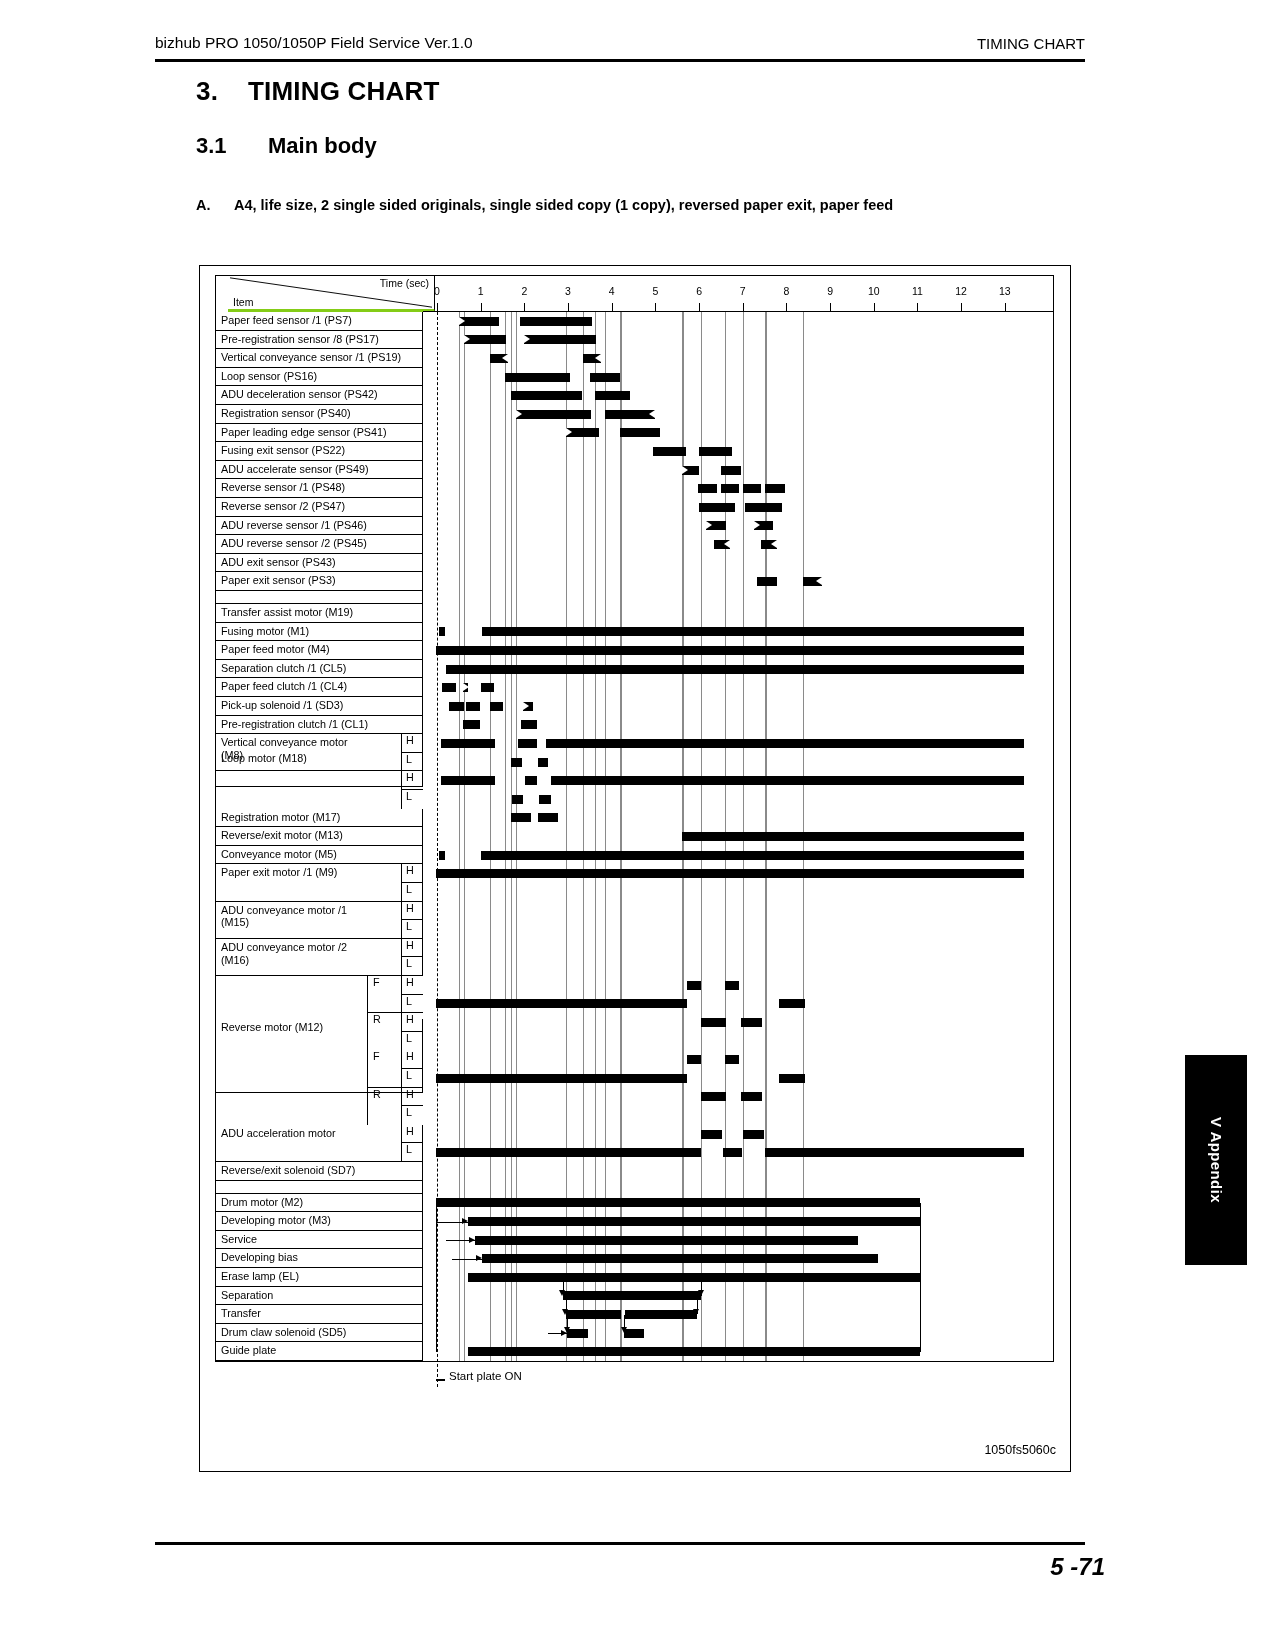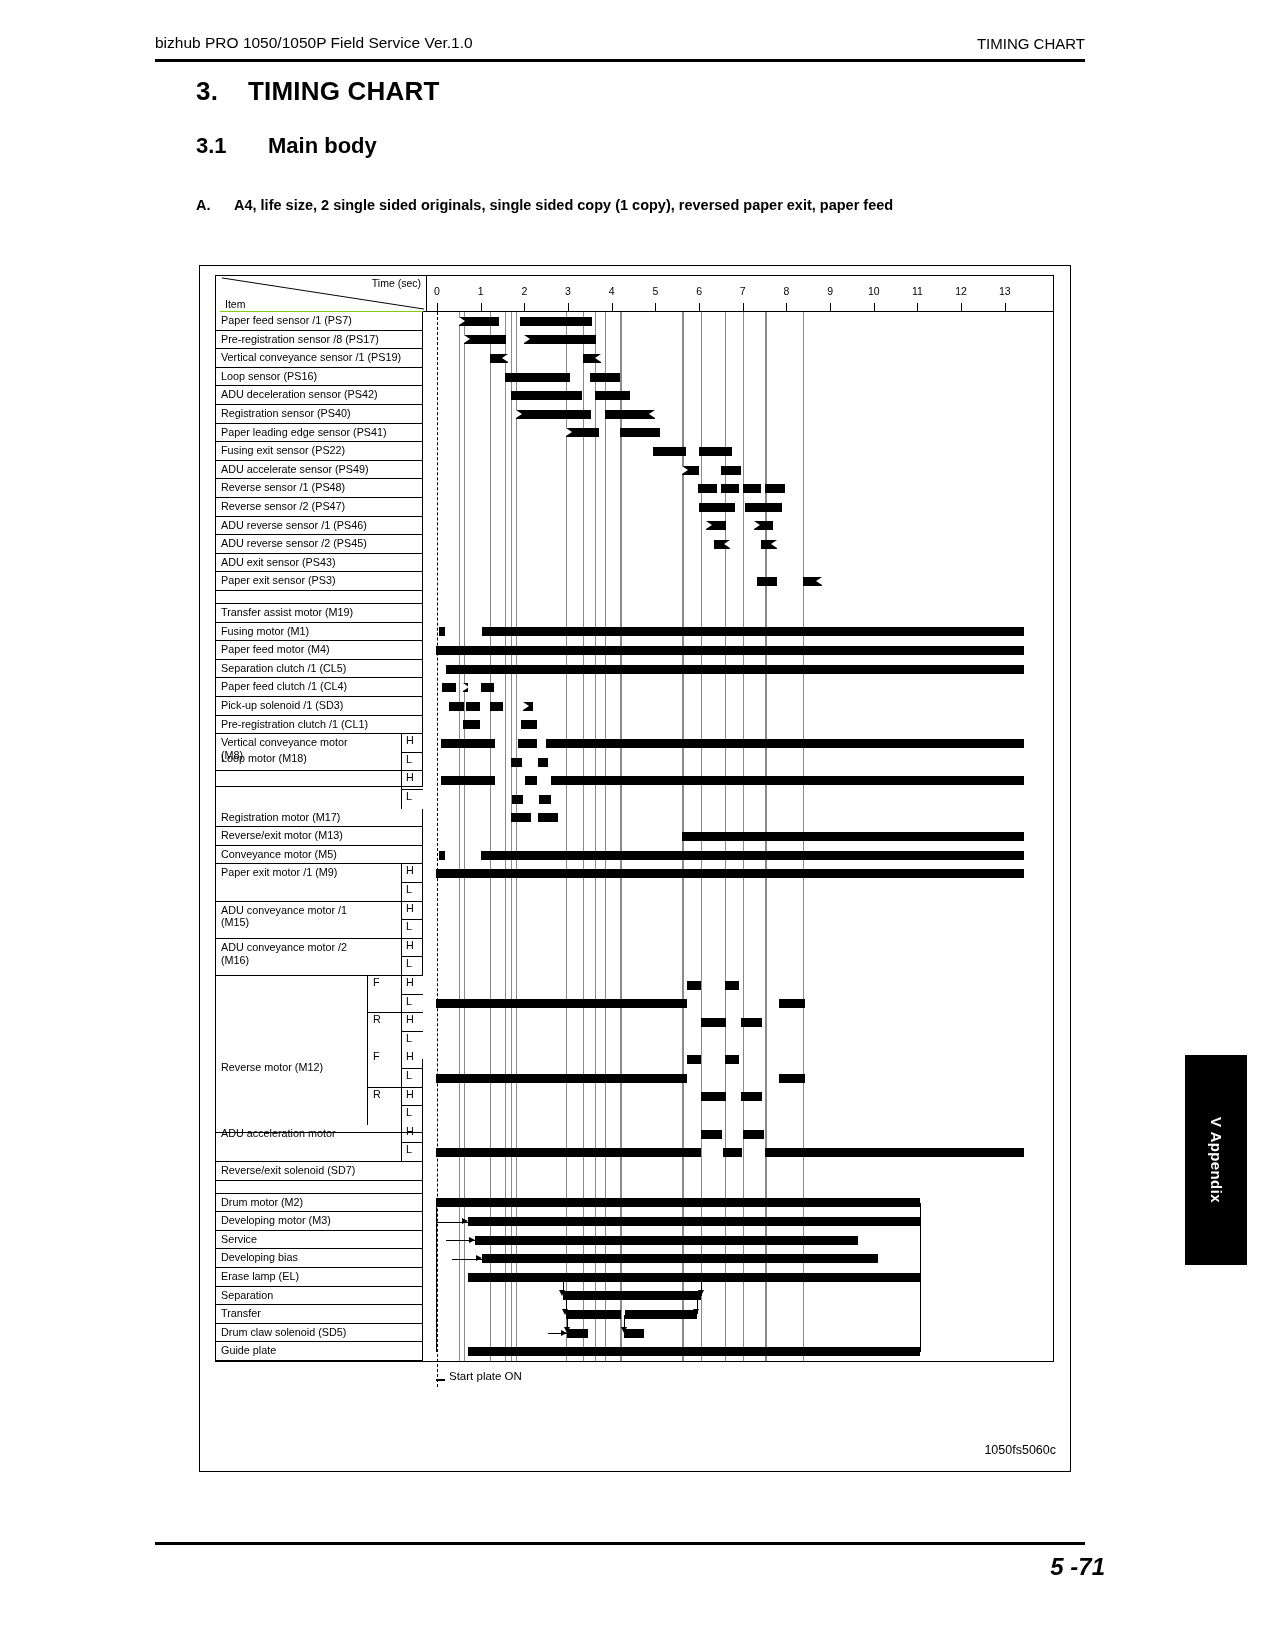--- a/index.html
+++ b/index.html
@@ -43,22 +43,22 @@
   
   .chart {
     position:absolute; left:15px; top:9px;
     width:839px; height:1100px;
     border:1.6px solid #000;
   }
 
   
   .lab-col { position:absolute; left:0; top:0; width:207px; height:100%; }
   .hdr-cell {
-    position:absolute; left:4px; top:0; width:207px; height:36px;
-    border-bottom:1px solid #84cc16; border-right:1px solid #000;
+    position:absolute; left:12px; top:0; width:207px; height:36px;
+    border-bottom:3px solid #84cc16; border-right:1px solid #000;
     overflow:hidden;
   }
   .hdr-cell .t-time { position:absolute; right:5px; top:1px; font-size:10.5px;}
   .hdr-cell .t-item { position:absolute; left:5px; bottom:1px; font-size:10.5px;}
   .hdr-cell .diag { position:absolute; left:0; top:0; width:100%; height:100%;}
 
   .rowlab {
     position:absolute; left:0;
     border-bottom:1px solid #000; border-right:1px solid #000;
     font-size:10.8px; line-height:1.18;
@@ -192,21 +192,21 @@
         <div class="sub-hl" style="top: 644.2px; height: 18.6px; border-bottom: none;">L</div>
         <div class="rowlab" style="top: 662.8px; height: 37.2px;"><span style="white-space: normal;">ADU conveyance motor /2<br>(M16)</span></div>
         <div class="sub-hl" style="top: 662.8px; height: 18.6px; border-bottom: 1px solid rgb(0, 0, 0);">H</div>
         <div class="sub-hl" style="top: 681.4px; height: 18.6px; border-bottom: none;">L</div>
         <div class="sub-hl" style="top: 700px; height: 18.6px; border-bottom: 1px solid rgb(0, 0, 0);">H</div>
         <div class="sub-hl" style="top: 718.6px; height: 18.6px; border-bottom: 1px solid rgb(0, 0, 0);">L</div>
         <div class="sub-hl" style="top: 737.2px; height: 18.6px; border-bottom: 1px solid rgb(0, 0, 0);">H</div>
         <div class="sub-hl" style="top: 755.8px; height: 18.6px; border-bottom: none;">L</div>
         <div class="sub-fr" style="top: 700px; height: 37.2px; border-bottom: 1px solid rgb(0, 0, 0);">F</div>
         <div class="sub-fr" style="top: 737.2px; height: 37.2px; border-bottom: none;">R</div>
-        <div class="rowlab" style="top: 783px; height: 74.4px;"><span>Reverse motor (M12)</span></div>
+        <div class="rowlab" style="top: 743px; height: 74.4px;"><span>Reverse motor (M12)</span></div>
         <div class="sub-hl" style="top: 774.4px; height: 18.6px; border-bottom: 1px solid rgb(0, 0, 0);">H</div>
         <div class="sub-hl" style="top: 793px; height: 18.6px; border-bottom: 1px solid rgb(0, 0, 0);">L</div>
         <div class="sub-hl" style="top: 811.6px; height: 18.6px; border-bottom: 1px solid rgb(0, 0, 0);">H</div>
         <div class="sub-hl" style="top: 830.2px; height: 18.6px; border-bottom: none;">L</div>
         <div class="sub-fr" style="top: 774.4px; height: 37.2px; border-bottom: 1px solid rgb(0, 0, 0);">F</div>
         <div class="sub-fr" style="top: 811.6px; height: 37.2px; border-bottom: none;">R</div>
         <div class="rowlab" style="top: 848.8px; height: 37.2px;"><span>ADU acceleration motor</span></div>
         <div class="sub-hl" style="top: 848.8px; height: 18.6px; border-bottom: 1px solid rgb(0, 0, 0);">H</div>
         <div class="sub-hl" style="top: 867.4px; height: 18.6px; border-bottom: none;">L</div>
         <div class="rowlab" style="top: 886px; height: 18.6px;"><span>Reverse/exit solenoid (SD7)</span></div>

